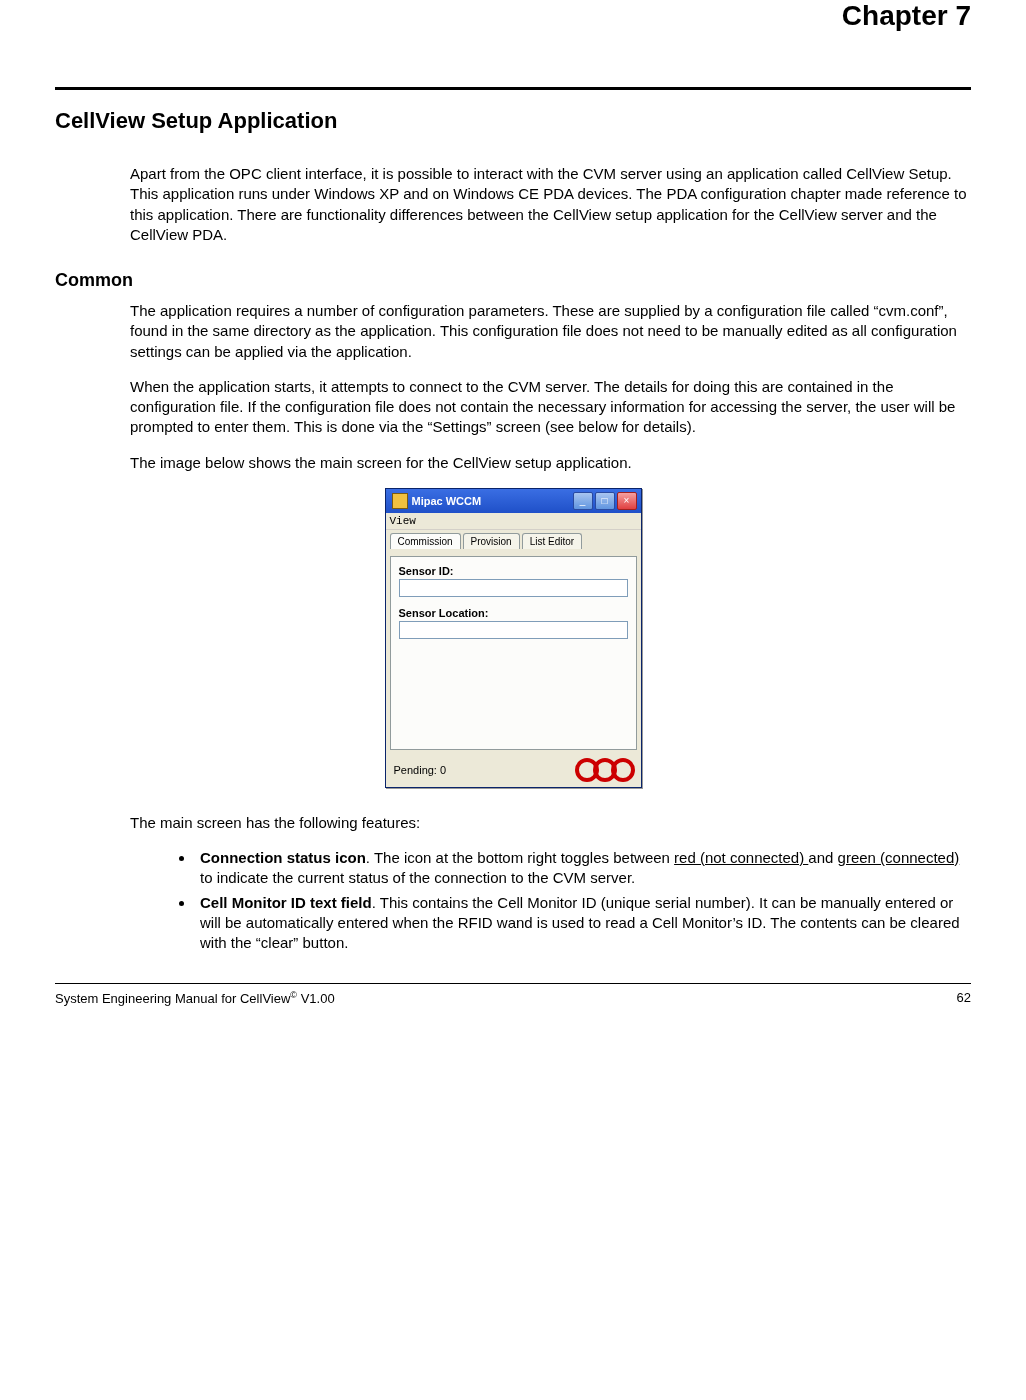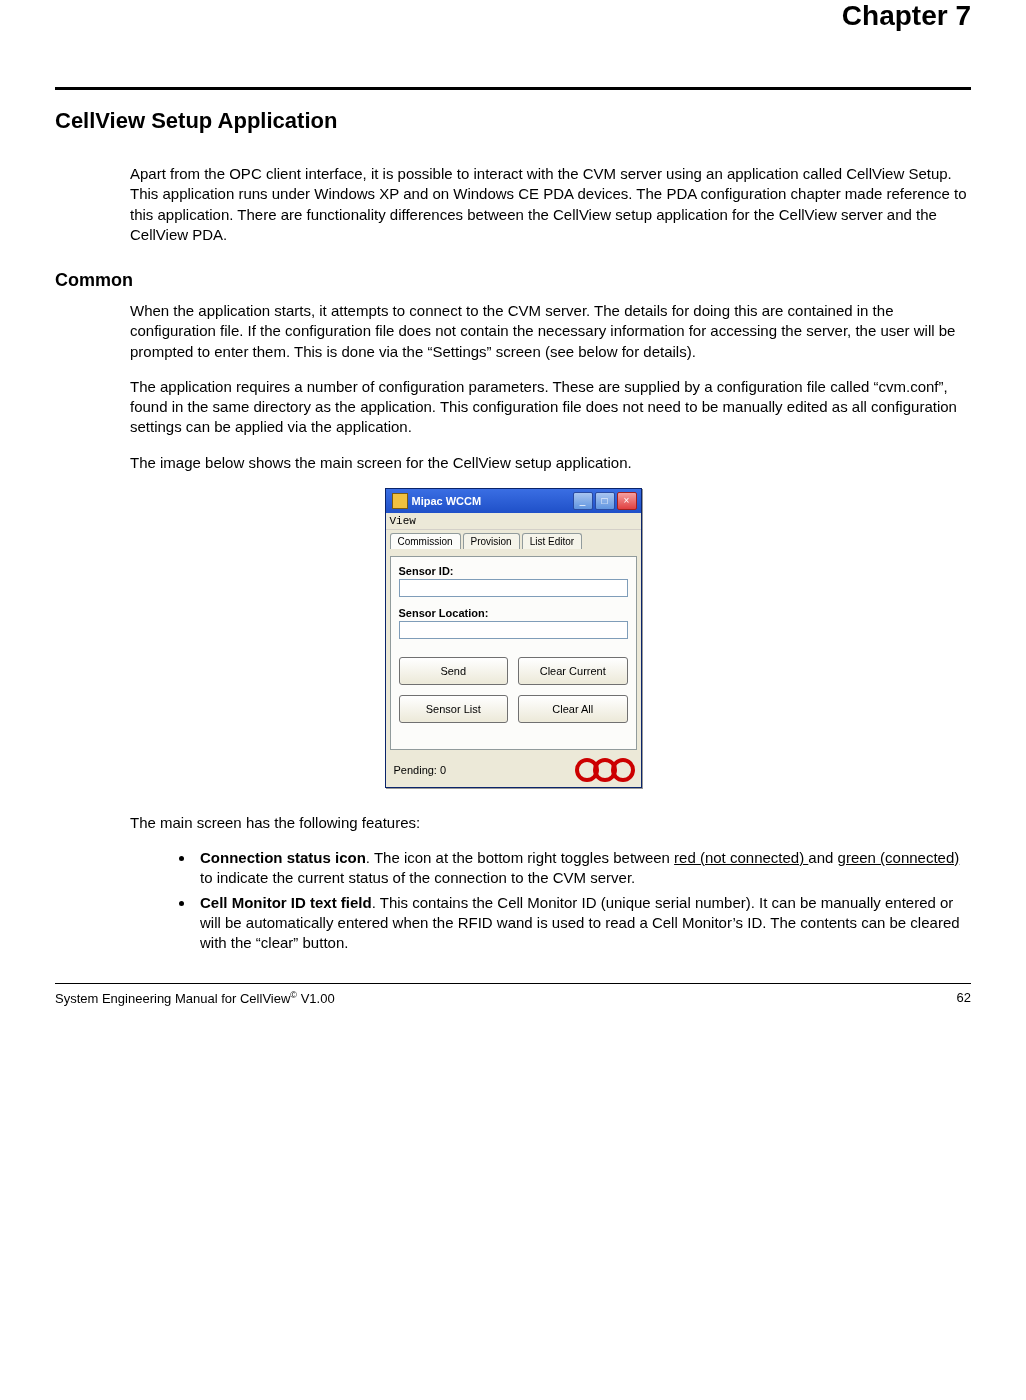--- a/index.html
+++ b/index.html
@@ -180,22 +180,22 @@
 <div class="page">
   <div class="chapter-title">Chapter 7</div>
 
   <div class="hr"></div>
 
   <h1 class="section">CellView Setup Application</h1>
 
   <p class="body">Apart from the OPC client interface, it is possible to interact with the CVM server using an application called CellView Setup.  This application runs under Windows XP and on Windows CE PDA devices.  The PDA configuration chapter made reference to this application.  There are functionality differences between the CellView setup application for the CellView server and the CellView PDA.</p>
 
   <h2 class="subsection">Common</h2>
+  <p class="body">The application requires a number of configuration parameters.  These are supplied by a configuration file called “cvm.conf”, found in the same directory as the application.  This configuration file does not need to be manually edited as all configuration settings can be applied via the application.</p>
   <p class="body">When the application starts, it attempts to connect to the CVM server.  The details for doing this are contained in the configuration file.  If the configuration file does not contain the necessary information for accessing the server, the user will be prompted to enter them.  This is done via the “Settings” screen (see below for details).</p>
-  <p class="body">The application requires a number of configuration parameters.  These are supplied by a configuration file called “cvm.conf”, found in the same directory as the application.  This configuration file does not need to be manually edited as all configuration settings can be applied via the application.</p>
 
   <p class="body">The image below shows the main screen for the CellView setup application.</p>
 
   <div class="app-figure">
     <div class="win">
       <div class="titlebar">
         <span class="app-icon"></span>
         <span class="title-text">Mipac WCCM</span>
         <div class="win-btns">
           <div class="win-btn">_</div>
@@ -209,26 +209,20 @@
       <div class="tabs-row">
         <div class="tab active">Commission</div>
         <div class="tab">Provision</div>
         <div class="tab">List Editor</div>
       </div>
       <div class="tab-body">
         <div class="field-label">Sensor ID:</div>
         <div class="field-input"></div>
         <div class="field-label">Sensor Location:</div>
         <div class="field-input"></div>
-        <div class="btn-grid">
-          <div class="xp-btn">Send</div>
-          <div class="xp-btn">Clear Current</div>
-          <div class="xp-btn">Sensor List</div>
-          <div class="xp-btn">Clear All</div>
-        </div>
       </div>
       <div class="statusbar">
         <span>Pending: 0</span>
         <span class="conn-icon">
           <span class="ring"></span>
             <span class="ring"></span>
             <span class="ring"></span>
         </span>
       </div>
     </div>

